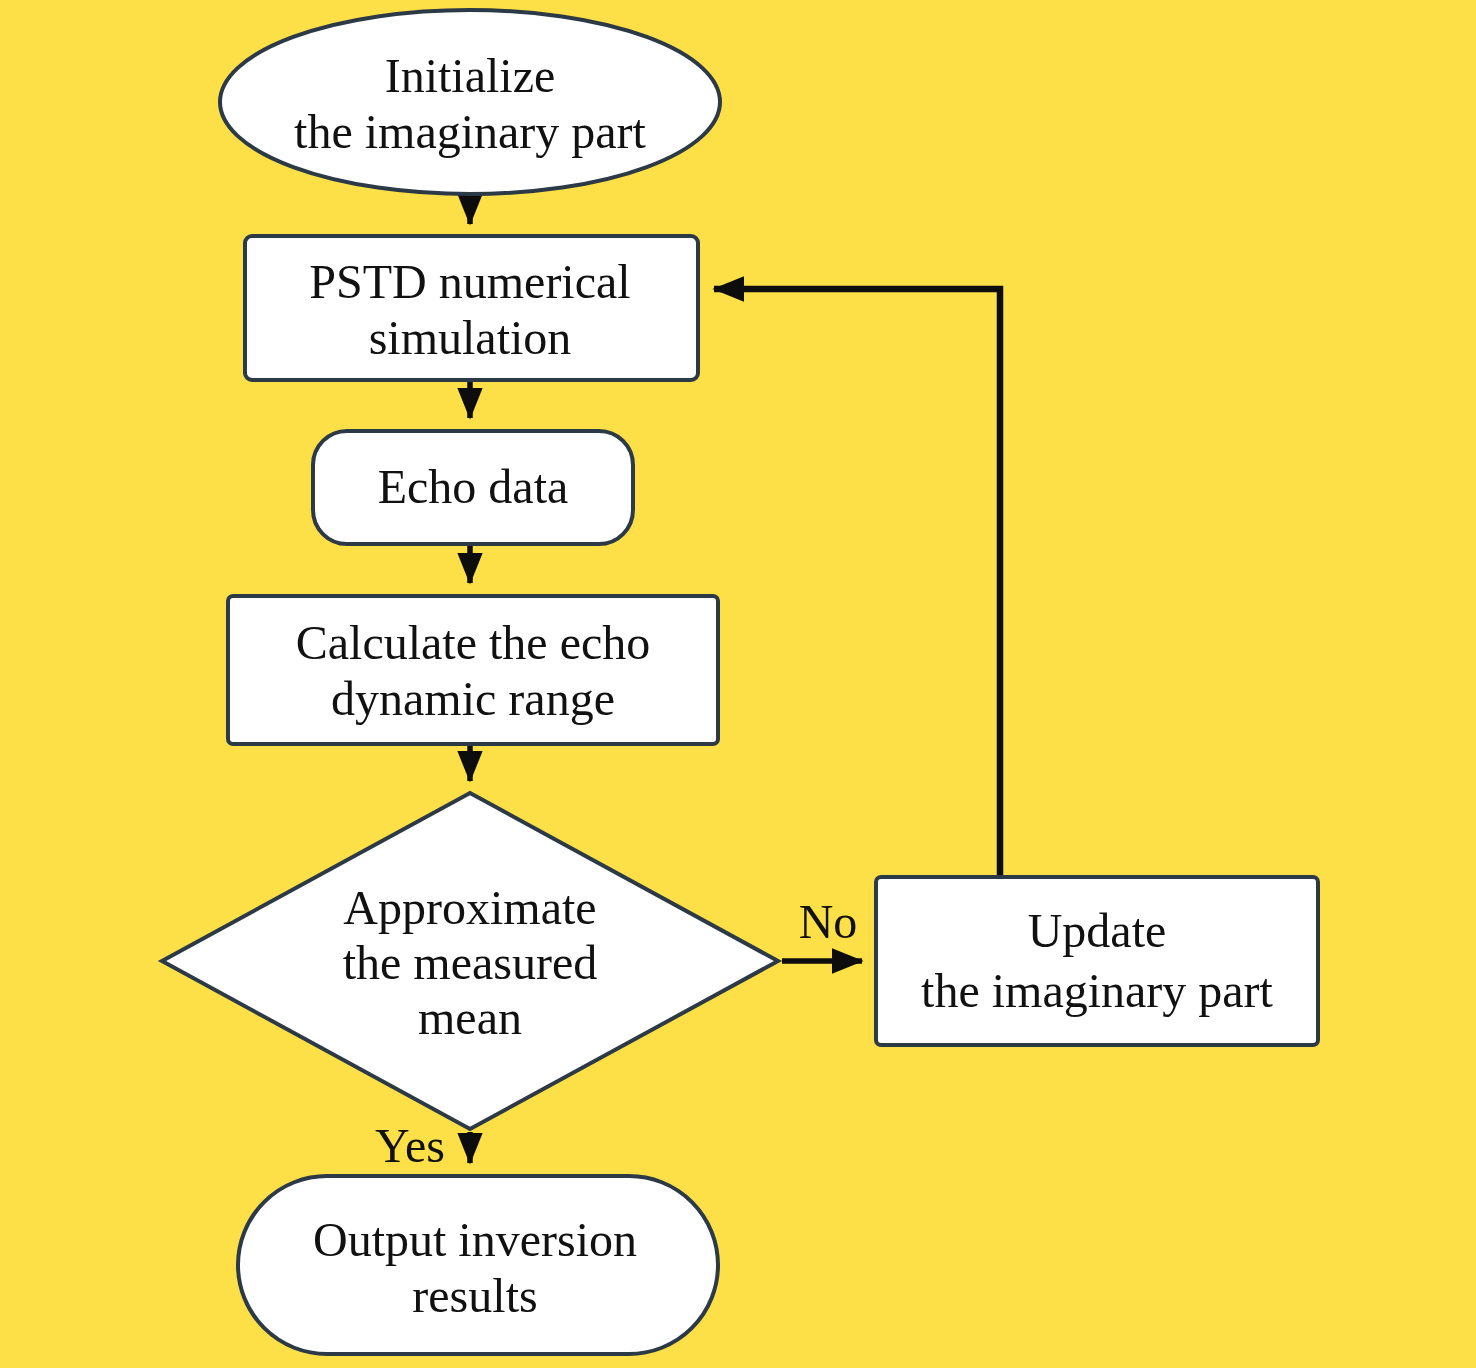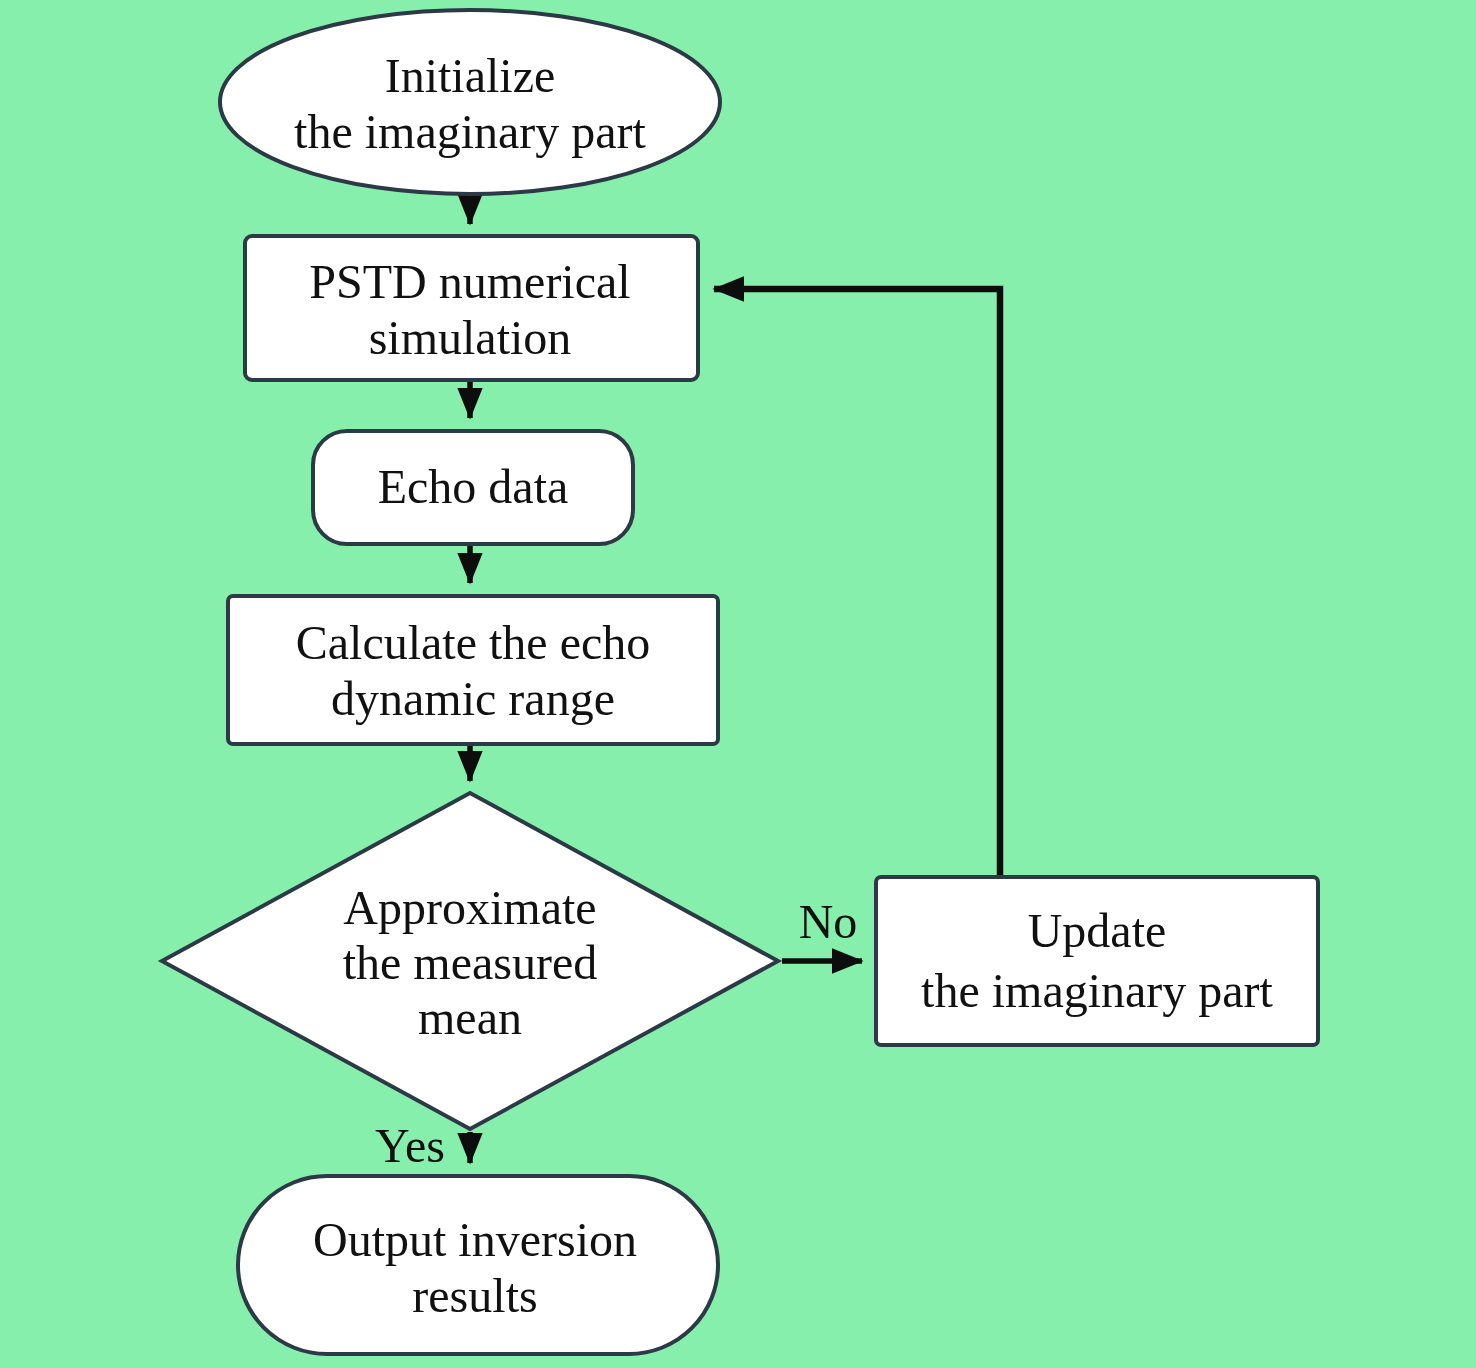--- a/index.html
+++ b/index.html
@@ -4,21 +4,21 @@
 <style>
   html, body {
     margin: 0;
     padding: 0;
     background: #ffffff;
   }
   .canvas {
     position: relative;
     width: 1476px;
     height: 1368px;
-    background: #86efac;
+    background: #fde047;
     overflow: hidden;
   }
   svg.flowchart {
     display: block;
     width: 1476px;
     height: 1368px;
   }
   svg.flowchart text {
     font-family: "Liberation Serif", "DejaVu Serif", serif;
     font-size: 48px;

